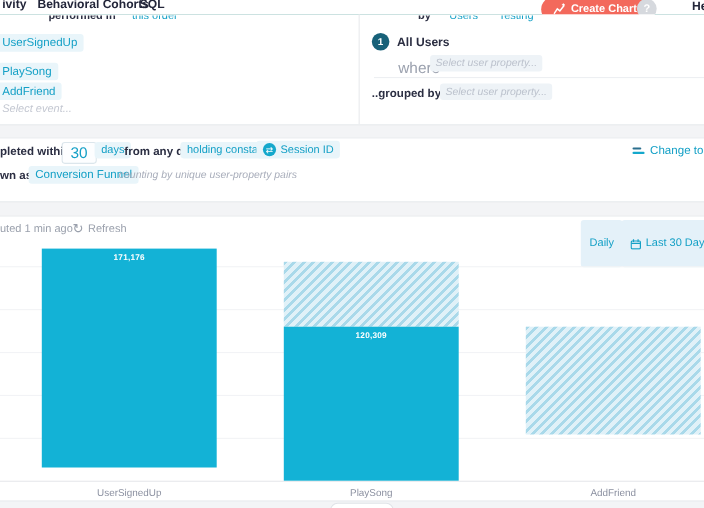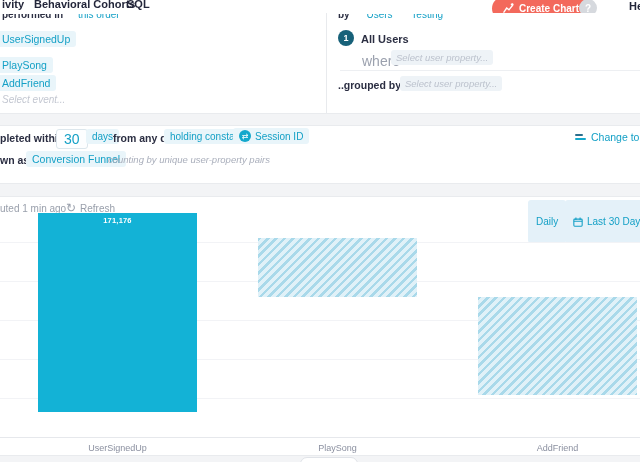--- a/index.html
+++ b/index.html
@@ -14,21 +14,21 @@
           background:#f3695c;color:#fff;font-size:10px;font-weight:bold;display:flex;
           align-items:center;gap:5px;white-space:nowrap;}
   .help-circle{position:absolute;left:579px;top:-1px;width:18px;height:18px;border-radius:50%;
           background:#d6d9de;color:#fff;font-size:10px;font-weight:bold;display:flex;
           align-items:center;justify-content:center;}
   .greeting{position:absolute;left:629px;top:0px;font-size:11px;font-weight:bold;color:#23263a;}
   
   .modules{position:absolute;left:0;top:13px;width:640px;height:100px;background:#fff;}
   .vdiv{position:absolute;left:326px;top:0;width:1px;height:100px;background:#e8eaed;}
   .clip-row{position:absolute;top:1px;height:9px;overflow:hidden;white-space:nowrap;font-size:10px;}
-  .clip-inner{margin-top:-5px;}
+  .clip-inner{margin-top:-5px;margin-left:42px;}
   .chip{display:inline-block;background:#e9f5fa;color:#14a0c6;border-radius:3px;
         padding:2px 6px;font-size:10.5px;white-space:nowrap;}
   .ph-chip{display:inline-block;background:#eef3f7;color:#bcc2cd;border-radius:3px;
         padding:2px 5px;font-size:9.5px;font-style:italic;white-space:nowrap;}
   .teal{color:#14a0c6;}
   .bold-label{font-weight:bold;font-size:10.5px;color:#2b2e42;white-space:nowrap;}
   .gray-label{font-size:14px;color:#9ba1ae;white-space:nowrap;}
   .step-circle{position:absolute;width:16px;height:16px;border-radius:50%;background:#176179;
         color:#fff;font-size:9px;font-weight:bold;display:flex;align-items:center;justify-content:center;}
   
@@ -153,27 +153,30 @@
     </div>
     <div id="grid-layer">
         <div class="gridline" style="top: 45px;"></div>
         <div class="gridline" style="top: 84px;"></div>
         <div class="gridline" style="top: 123px;"></div>
         <div class="gridline" style="top: 162px;"></div>
         <div class="gridline" style="top: 201px;"></div>
         <div class="baseline" style="top: 240px;"></div>
       </div>
     <div id="bars-layer">
-        <div class="bar-total" style="left: 38px; top: 41px; width: 159px; height: 174px; text-decoration: underline;">
+        <div class="bar-total" style="left: 38px; top: 54px; width: 159px; height: 174px; text-decoration: underline;">
           <div class="bar-solid" style="height: 199px;">
             <div class="bar-value">171,176</div>
           </div>
         </div>
         <div class="bar-total" style="left: 258px; top: 41px; width: 159px; height: 199px;">
           <div class="bar-hatch" style="height: 59px;"></div>
+          <div class="bar-solid" style="height: 140px;">
+            <div class="bar-value">120,309</div>
+          </div>
         </div>
         <div class="bar-total" style="left: 478px; top: 100px; width: 159px; height: 140px;">
           <div class="bar-hatch" style="height: 98px;"></div>
         </div>
       </div>
     <div id="xaxis-layer">
         <div class="x-label" style="left: 38px; width: 159px; top: 246px;">UserSignedUp</div>
         <div class="x-label" style="left: 258px; width: 159px; top: 246px;">PlaySong</div>
         <div class="x-label" style="left: 478px; width: 159px; top: 246px;">AddFriend</div>
       </div>

